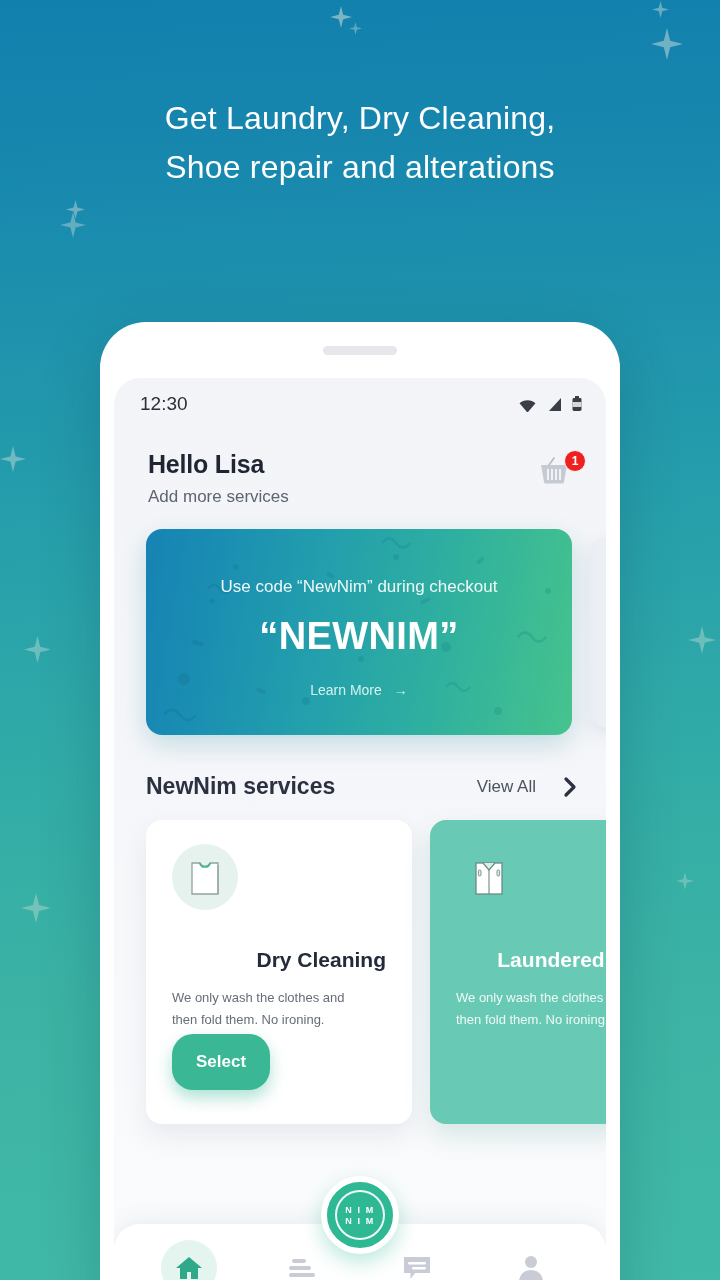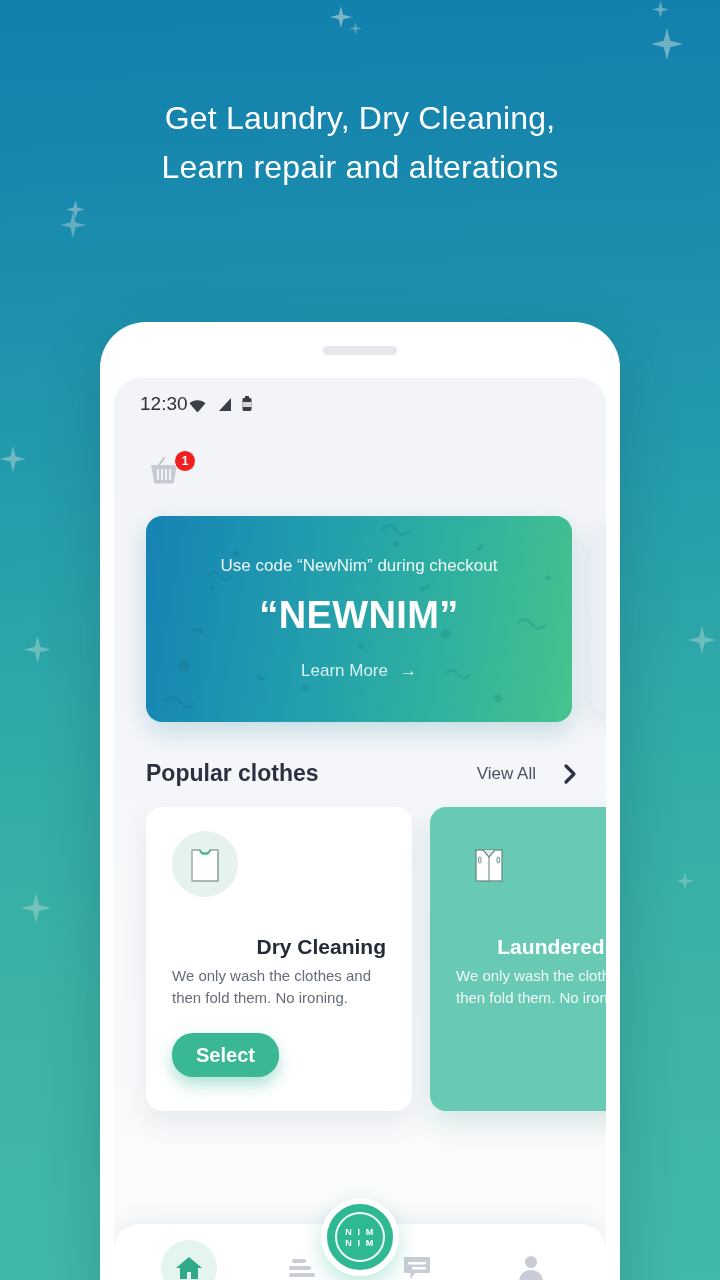--- a/index.html
+++ b/index.html
@@ -65,20 +65,21 @@
     background:linear-gradient(180deg,#f2f4f8 0%,#f5f6f9 40%,#fbfcfd 100%);
     border-radius:26px 26px 0 0;
     overflow:hidden;
   }
 
   
   .statusbar {
     height:52px;
     display:flex;
     align-items:center;
+    justify-content:space-between;
     padding:0 24px 0 26px;
   }
   .clock { font-size:19px; color:#2b2f38; font-weight:400; }
   .status-icons { display:flex; align-items:center; gap:9px; }
 
   
   .greet {
     display:flex;
     align-items:flex-start;
     justify-content:space-between;
@@ -119,26 +120,26 @@
     left:476px;
     top:8px;
     width:60px;
     height:190px;
     border-radius:16px;
     background:#eceff4;
     box-shadow:0 8px 20px rgba(25,90,120,.10);
     z-index:1;
   }
   .confetti { position:absolute; inset:0; opacity:.30; }
-  .banner-inner { position:relative; z-index:2; padding:38px 26px 0; }
+  .banner-inner { position:relative; z-index:2; padding:38px 26px 0;margin-top:8px; }
   .banner-line { font-size:17px; line-height:24px; color:#eef8f7; }
   .banner-code { font-size:38px; font-weight:800; letter-spacing:.4px; margin-top:16px; }
   .banner-learn {
     margin-top:24px;
-    font-size:17px;
+    font-size:14px;
     color:#d5f3ee;
     display:flex; align-items:center; justify-content:center; gap:12px;
   }
 
   
   .sec-head {
     display:flex; align-items:center; justify-content:space-between;
     padding:38px 28px 0 32px;
   }
   .sec-title { font-size:23px; font-weight:700; color:#2b3140; }
@@ -163,30 +164,30 @@
   }
   .card-icon-circle {
     width:66px; height:66px;
     border-radius:50%;
     background:#e5f2ee;
     display:flex; align-items:center; justify-content:center;
   }
   .card.mint .card-icon-circle { background:transparent; width:66px; }
   .card-title { font-size:21px; font-weight:700; margin-top:38px; color:#232a38;text-align:right; }
   .card.mint .card-title { color:#ffffff; white-space:nowrap; }
-  .card-desc { font-size:15px; line-height:22px; margin-top:6px; color:#666d79; }
+  .card-desc { font-size:13px; line-height:22px; margin-top:15px; color:#666d79; }
   .card.mint .card-desc { color:#effaf7; white-space:nowrap; }
   .card-btn {
     position:absolute;
     left:26px; bottom:34px;
-    height:44px;
+    height:56px;
     padding:8px 24px;
     border-radius:21px;
     display:flex; align-items:center; justify-content:center;
-    font-size:20px; font-weight:700;
+    font-size:17px; font-weight:700;
     border:none;
     cursor:pointer;
   }
   .card-btn.primary {
     background:#3ab795;
     color:#fff;
     box-shadow:0 8px 16px rgba(58,183,149,.40);
   }
   .card-btn.ghost {
     background:#ffffff;
@@ -209,21 +210,21 @@
     width:56px; height:56px;
     display:flex; align-items:center; justify-content:center;
     border-radius:50%;
     cursor:pointer;
   }
   .nav-item.active { background:#e4f4ef; }
   .fab {
     position:absolute;
     left:50%;
     transform:translateX(-50%);
-    bottom:36px;
+    bottom:58px;
     width:78px; height:78px;
     border-radius:50%;
     background:#2fb894;
     border:6px solid #ffffff;
     box-shadow:0 8px 20px rgba(47,184,148,.32);
     display:flex; align-items:center; justify-content:center;
     z-index:8;
     cursor:pointer;
     text-align:center;
   }
@@ -254,21 +255,21 @@
   <div class="spark s4" style="left:60px;top:212px;width:26px;height:26px;opacity:.4;"></div>
   <div class="spark s4" style="left:0px;top:446px;width:26px;height:26px;opacity:.45;"></div>
   <div class="spark s4" style="left:24px;top:636px;width:27px;height:27px;opacity:.4;"></div>
   <div class="spark s4" style="left:688px;top:626px;width:28px;height:28px;opacity:.4;"></div>
   <div class="spark s4" style="left:21px;top:893px;width:30px;height:30px;opacity:.4;"></div>
   <div class="spark s4" style="left:676px;top:872px;width:18px;height:18px;opacity:.35;"></div>
 </div>
 
 <div class="headline">
   <div>Get Laundry, Dry Cleaning,</div>
-  <div>Learn repair and alterations</div>
+  <div>Shoe repair and alterations</div>
 </div>
 
 <div class="phone">
   <div class="phone-speaker"></div>
 
   <div class="screen">
 
     <div class="statusbar">
       <div class="clock">12:30</div>
       <div class="status-icons">
@@ -280,20 +281,24 @@
         </svg>
         <svg width="10" height="16" viewBox="0 0 10 16">
           <rect x="3" y="0" width="4" height="2" fill="#3a3f47"></rect>
           <rect x="0.5" y="2" width="9" height="13" rx="1.4" fill="#3a3f47"></rect>
           <rect x="0.5" y="6" width="9" height="5" fill="#d4d6da"></rect>
         </svg>
       </div>
     </div>
 
     <div class="greet">
+      <div>
+        <div class="greet-title">Hello Lisa</div>
+        <div class="greet-sub">Add more services</div>
+      </div>
       <div class="cart-wrap">
         <svg width="36" height="34" viewBox="0 0 36 34">
           <path d="M11 11 L16 4" stroke="#b9bec7" stroke-width="1.8" fill="none" stroke-linecap="round"></path>
           <path d="M3 11 h26 l-3 17 a2 2 0 0 1 -2 1.6 H8 a2 2 0 0 1 -2 -1.6 z" fill="#c6cad2"></path>
           <g stroke="#ffffff" stroke-width="1.5">
             <line x1="10" y1="15" x2="10" y2="26"></line>
             <line x1="14" y1="15" x2="14" y2="26"></line>
             <line x1="18" y1="15" x2="18" y2="26"></line>
             <line x1="22" y1="15" x2="22" y2="26"></line>
           </g>
@@ -334,21 +339,21 @@
           <div class="banner-code">“NEWNIM”</div>
           <div class="banner-learn">
             <span>Learn More</span>
             <span>→</span>
           </div>
         </div>
       </div>
     </div>
 
     <div class="sec-head">
-      <div class="sec-title">Popular clothes</div>
+      <div class="sec-title">NewNim services</div>
       <div class="view-all">
         <span>View All</span>
         <svg width="15" height="22" viewBox="0 0 15 22">
           <path d="M3 3 L11 11 L3 19" stroke="#2b3140" stroke-width="3.2" fill="none" stroke-linecap="round" stroke-linejoin="round"></path>
         </svg>
       </div>
     </div>
 
     <div class="cards">
 

